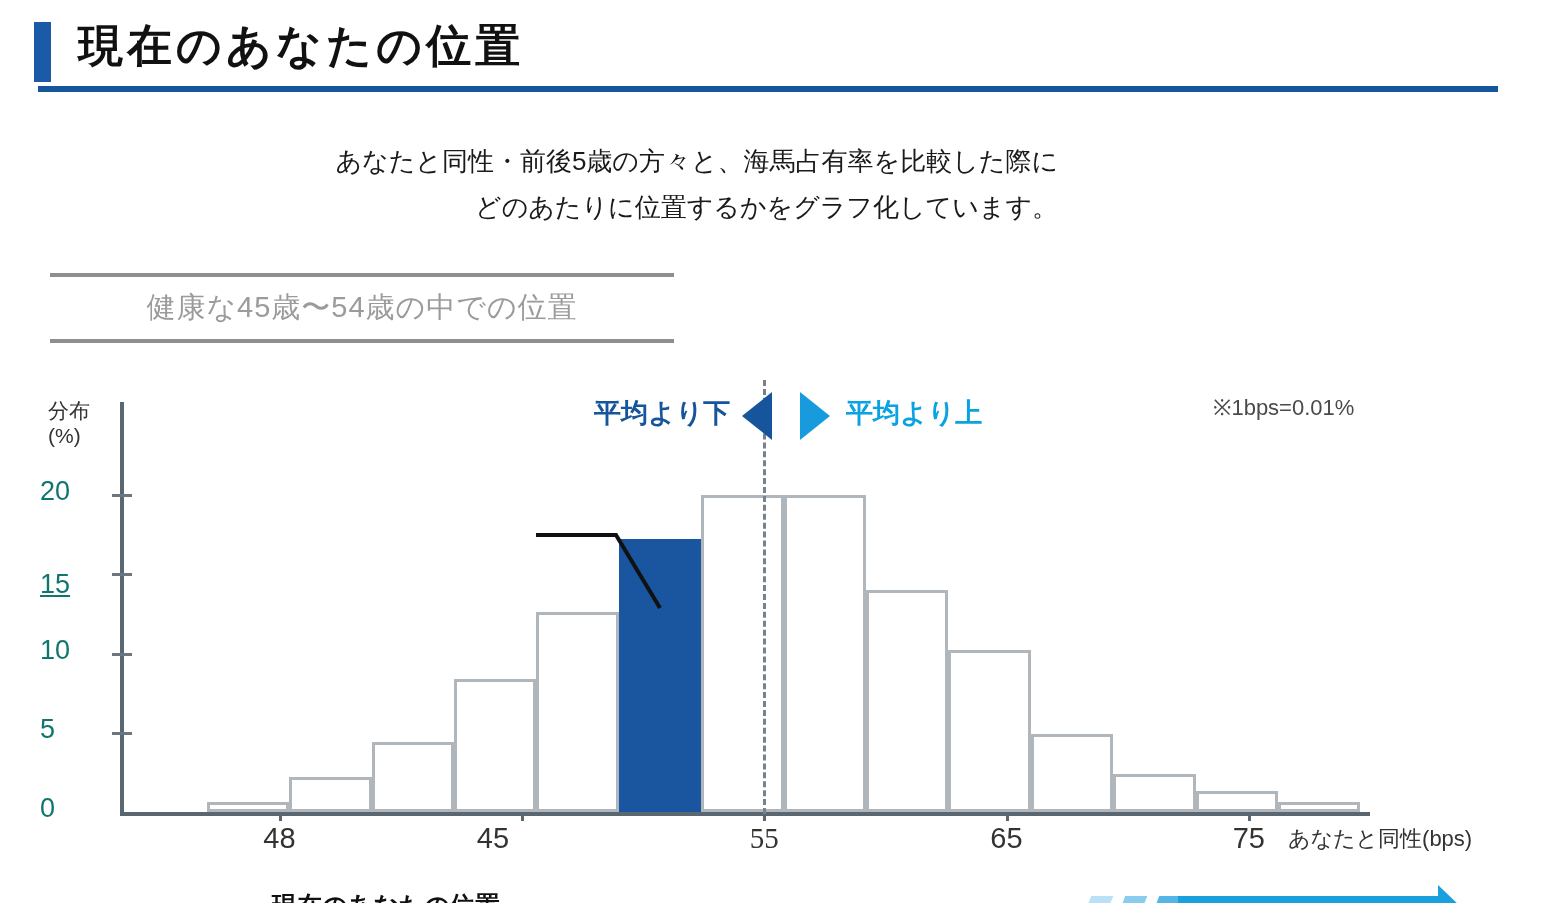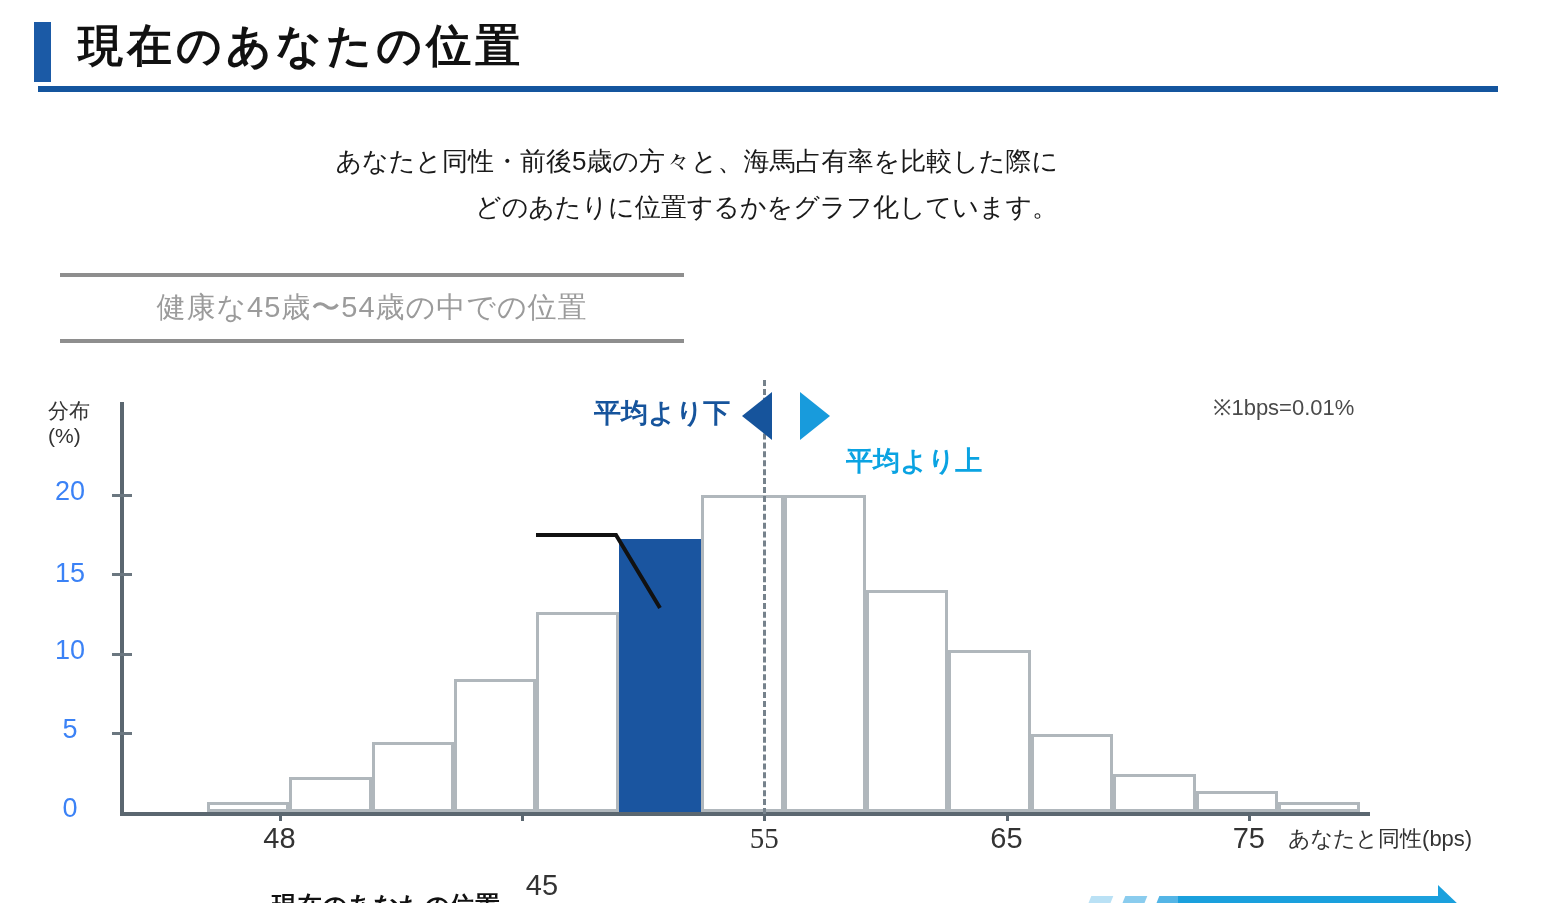--- a/index.html
+++ b/index.html
@@ -29,21 +29,21 @@
   }
 
   
   #lead { position:absolute; left:58px; top:138px; width:1000px; }
   .lead-line {
     font-size:26px; line-height:46px; color:#1a1a1a; white-space:nowrap;text-align:right;
   }
 
   
   #section-band {
-    position:absolute; left:60px; top:273px; width:624px; height:62px;
+    position:absolute; left:50px; top:273px; width:624px; height:62px;
     border-top:4px solid #8e8e8e; border-bottom:4px solid #8e8e8e;
   }
   #section-band-label {
     position:absolute; left:0; top:0; width:624px; height:62px;
     display:flex; align-items:center; justify-content:center;
     font-size:29px; color:#9b9b9b; letter-spacing:1px; white-space:nowrap;
   }
 
   
   #chart { position:absolute; left:0; top:370px; width:1542px; height:500px; }
@@ -60,22 +60,22 @@
   }
   #x-axis-line {
     position:absolute; left:120px; top:442px; width:1250px; height:4px;
     background:#5b6770;
   }
 
   .y-tick-mark {
     position:absolute; left:112px; width:20px; height:3px; background:#6b7780;
   }
   .y-tick-label {
-    position:absolute; width:60px; text-align:center; left:40px;
-    font-size:27px; color:#3b82f6; font-weight:400;
+    position:absolute; width:60px; text-align:left; left:40px;
+    font-size:27px; color:#0f766e; font-weight:400;
   }
 
   .x-tick-mark {
     position:absolute; top:442px; width:3px; height:9px; background:#5b6770;
   }
   .x-tick-label {
     position:absolute; top:452px; width:80px; text-align:center;
     font-size:29px; color:#333;
   }
   #x-axis-title { top:456px; left:1288px; font-size:22px; }
@@ -95,21 +95,21 @@
   
   #callout-label {
     position:absolute; left:272px; top:518px; font-size:25px; font-weight:700;
     color:#111; white-space:nowrap; line-height:34px;
   }
   #callout-svg { position:absolute; left:0; top:0; width:1542px; height:500px; pointer-events:none; }
 
   
   .avg-label { position:absolute; font-size:27px; font-weight:700; white-space:nowrap; }
   #below-avg-label { left:594px; top:25px; color:#16549c; }
-  #above-avg-label { left:846px; top:25px; color:#0aa3e2;margin-top:48px; }
+  #above-avg-label { left:846px; top:25px; color:#0aa3e2; }
   #below-avg-arrow {
     position:absolute; left:742px; top:22px;
     width:0;height:0;border-top:24px solid transparent;border-bottom:24px solid transparent;
     border-right:30px solid #16549c;
   }
   #above-avg-arrow {
     position:absolute; left:800px; top:22px;
     width:0;height:0;border-top:24px solid transparent;border-bottom:24px solid transparent;
     border-left:30px solid #189bdc;
   }
@@ -169,29 +169,29 @@
   <div id="y-axis-line"></div>
   <div id="x-axis-line"></div>
 
   <div id="ytick-container">
       <div class="y-tick-label" style="top: 423px;">0</div>
       <div class="y-tick-mark" style="top: 361.75px;"></div>
       <div class="y-tick-label" style="top: 343.75px;">5</div>
       <div class="y-tick-mark" style="top: 282.5px;"></div>
       <div class="y-tick-label" style="top: 264.5px;">10</div>
       <div class="y-tick-mark" style="top: 203.25px;"></div>
-      <div class="y-tick-label" style="top: 188px;">15</div>
+      <div class="y-tick-label" style="top: 199px; text-decoration: underline;">15</div>
       <div class="y-tick-mark" style="top: 124px;"></div>
       <div class="y-tick-label" style="top: 106px;">20</div>
     </div>
   <div id="xtick-container">
       <div class="x-tick-mark" style="left: 278.515px;"></div>
       <div class="x-tick-label" style="left: 239.515px;">48</div>
       <div class="x-tick-mark" style="left: 520.845px;"></div>
-      <div class="x-tick-label" style="left: 502px; margin-top: 47px;">45</div>
+      <div class="x-tick-label" style="left: 453px;">45</div>
       <div class="x-tick-mark" style="left: 763.175px;"></div>
       <div class="x-tick-label" style="left: 724.175px; font-family: Liberation Serif, serif;">55</div>
       <div class="x-tick-mark" style="left: 1005.5px;"></div>
       <div class="x-tick-label" style="left: 966.505px;">65</div>
       <div class="x-tick-mark" style="left: 1247.83px;"></div>
       <div class="x-tick-label" style="left: 1208.83px;">75</div>
     </div>
   <div id="bar-container">
       <div class="bar" style="left: 206.816px; width: 82.3922px; top: 432.49px; height: 9.51px;"></div>
       <div class="bar" style="left: 289.208px; width: 82.3922px; top: 407.13px; height: 34.87px;"></div>

